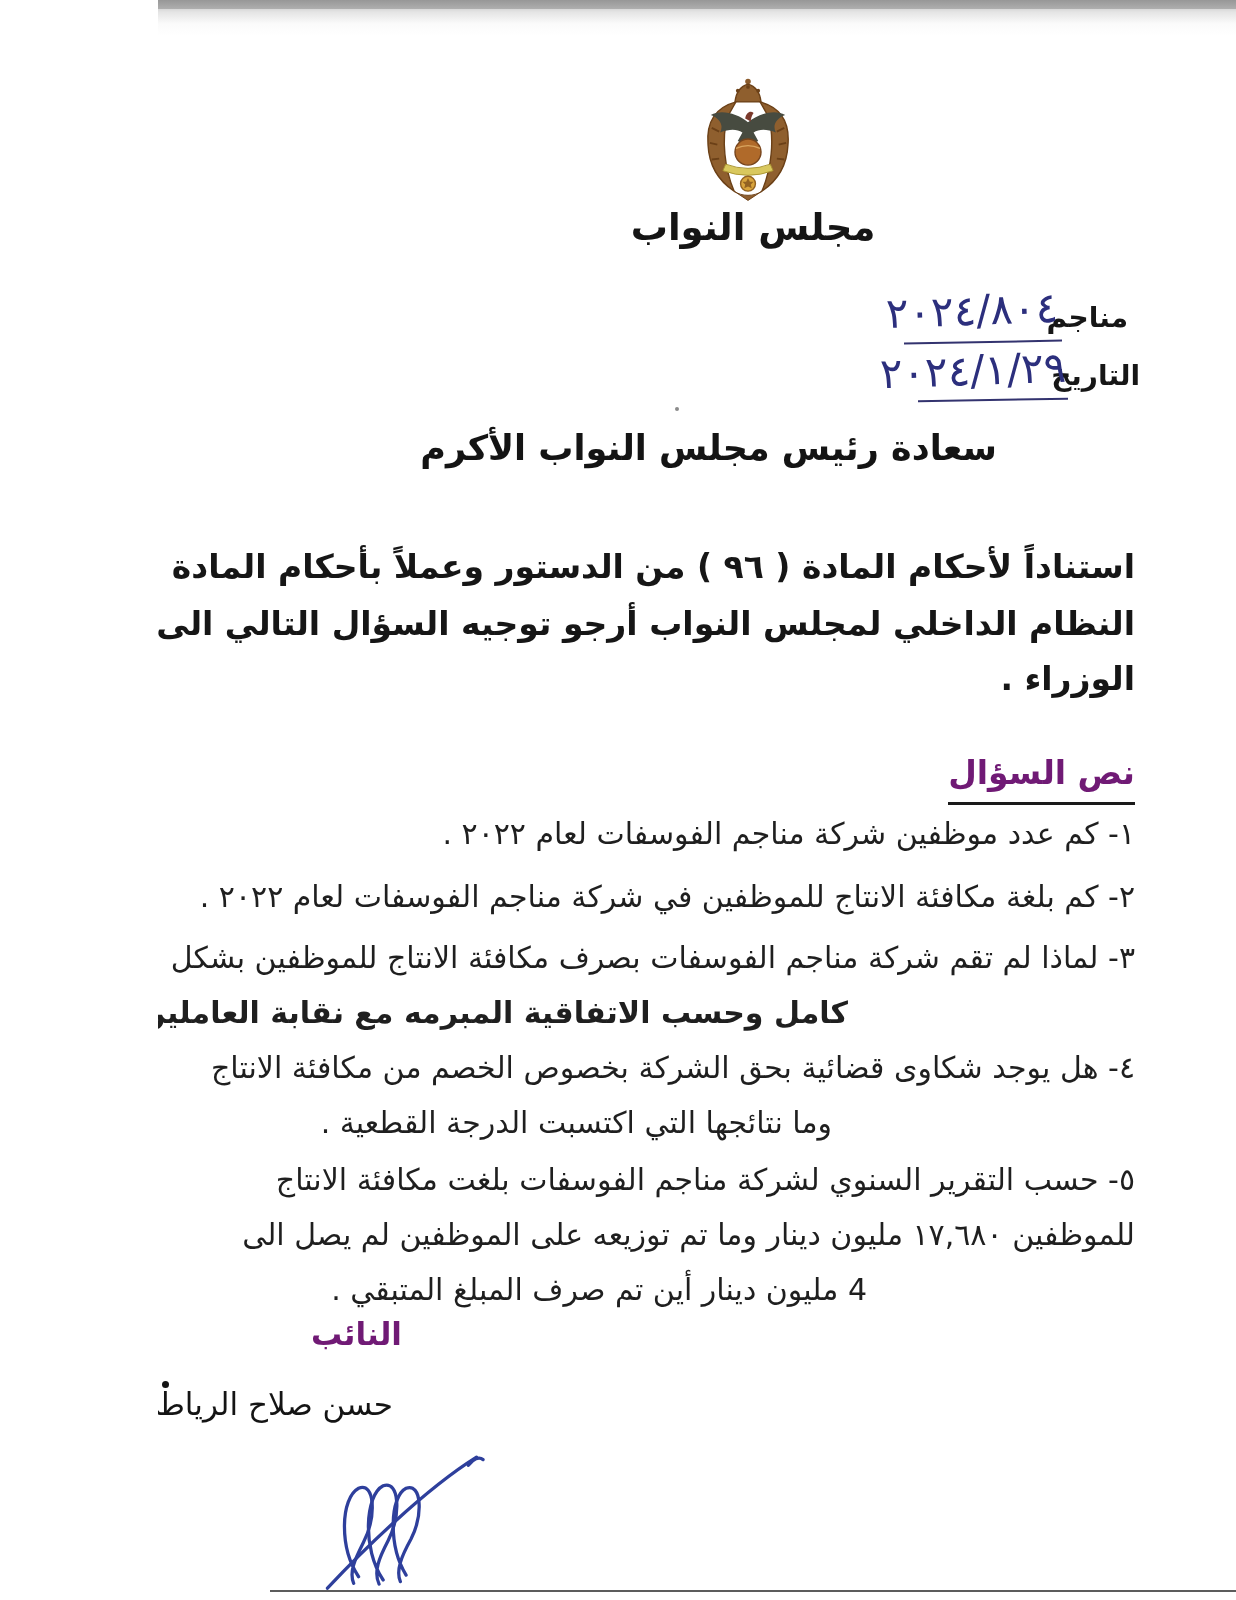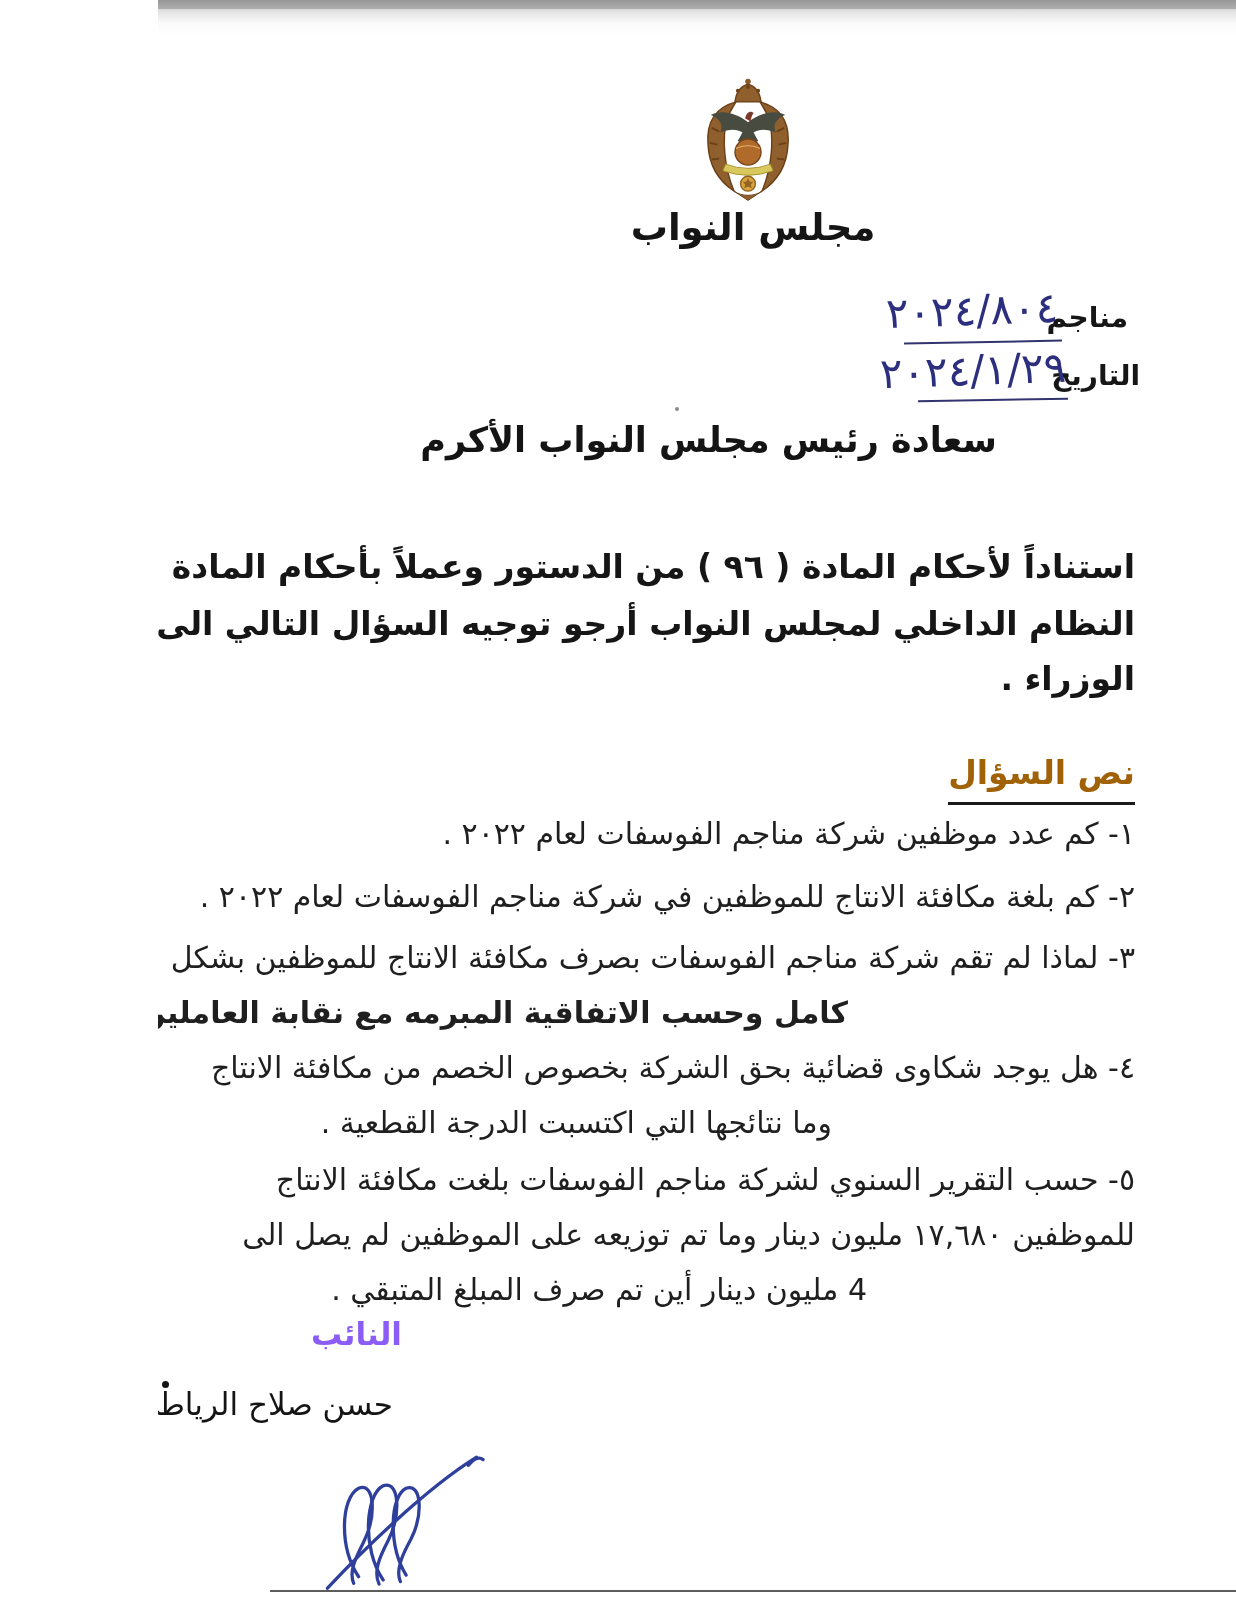--- a/index.html
+++ b/index.html
@@ -40,26 +40,26 @@
   .hand {
     color:#2c2f7d;
     font-size:42px;
     transform:rotate(-2deg);
     letter-spacing:2px;
     direction:ltr; unicode-bidi:isolate;
   }
   .hand-underline { position:absolute; height:2px; background:#33336f; transform:rotate(-1deg); }
 
   
-  .salutation { font-size:35px; font-weight:bold; color:#141414; }
+  .salutation { font-size:35px; font-weight:bold; color:#141414;margin-top:8px; }
   .intro-line { font-size:33px; font-weight:bold; color:#161616; }
-  .q-heading  { font-size:33px; font-weight:bold; color:#a16207; border-bottom:3px solid #1a1a1a; padding-bottom:7px; }
+  .q-heading  { font-size:33px; font-weight:bold; color:#701a75; border-bottom:3px solid #1a1a1a; padding-bottom:7px; }
   .item-line  { font-size:30px; font-weight:normal; color:#1f1f1f; }
 
-  .sig-title { font-size:31px; font-weight:bold; color:#8b5cf6; }
+  .sig-title { font-size:31px; font-weight:bold; color:#701a75; }
   .sig-name  { font-size:31px; font-weight:normal; color:#141414; }
   .signature-svg { position:absolute; left:158px; top:1440px; }
 </style>
 </head>
 <body>
 
 <div class="page">
 
   <div class="scan-top-edge"></div>
   <div class="scan-top-band"></div>

